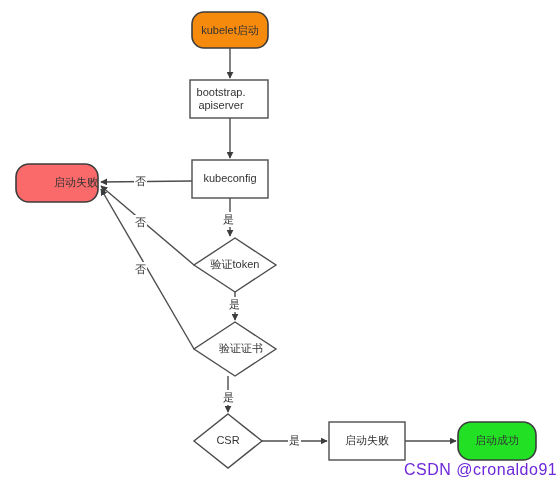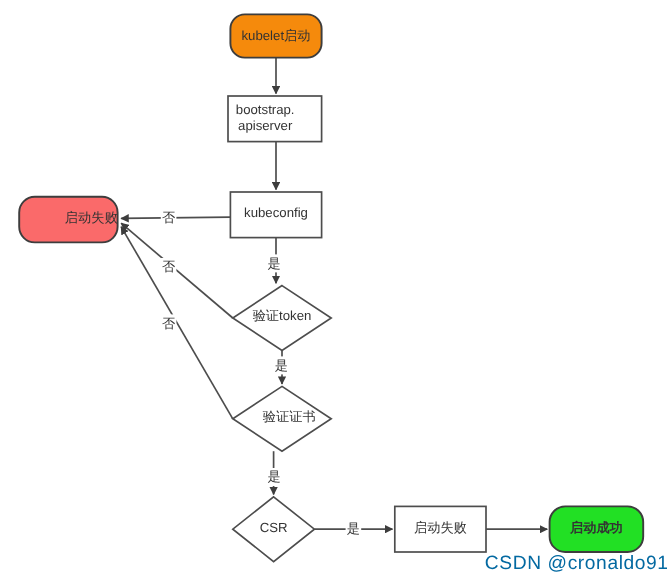--- a/index.html
+++ b/index.html
@@ -35,21 +35,21 @@
     font-size: 11px;
     color: #333333;
     text-align: center;
     white-space: nowrap;
     background: #ffffff;
     padding: 0 1px;
   }
   .watermark {
     position: absolute;
     font-size: 16px;
-    color: #0369a1;
+    color: #6d28d9;
     letter-spacing: 0.5px;
     white-space: nowrap;
   }
 </style>
 </head>
 <body>
 
 <svg id="canvas" viewBox="0 0 560 487" xmlns="http://www.w3.org/2000/svg">
   <defs>
     <marker id="arrow" viewBox="0 0 10 10" refX="9" refY="5" markerWidth="5" markerHeight="5" orient="auto-start-reverse">
@@ -111,21 +111,21 @@
 <div class="node-label" style="left:16px; top:176px; width:82px;text-align:right;">启动失败</div>
 
 <div class="node-label" style="left:194px; top:258px; width:82px;">验证token</div>
 
 <div class="node-label" style="left:200px; top:342px; width:82px;">验证证书</div>
 
 <div class="node-label" style="left:194px; top:434px; width:68px;">CSR</div>
 
 <div class="node-label" style="left:329px; top:434px; width:76px;">启动失败</div>
 
-<div class="node-label" style="left:458px; top:434px; width:78px;font-weight:bold;">启动成功</div>
+<div class="node-label" style="left:458px; top:434px; width:78px;">启动成功</div>
 
 <div class="edge-label" style="left:134px; top:174px;">否</div>
 
 <div class="edge-label" style="left:222px; top:212px;">是</div>
 
 <div class="edge-label" style="left:134px; top:215px;">否</div>
 
 <div class="edge-label" style="left:228px; top:297px;">是</div>
 
 <div class="edge-label" style="left:134px; top:262px;">否</div>

